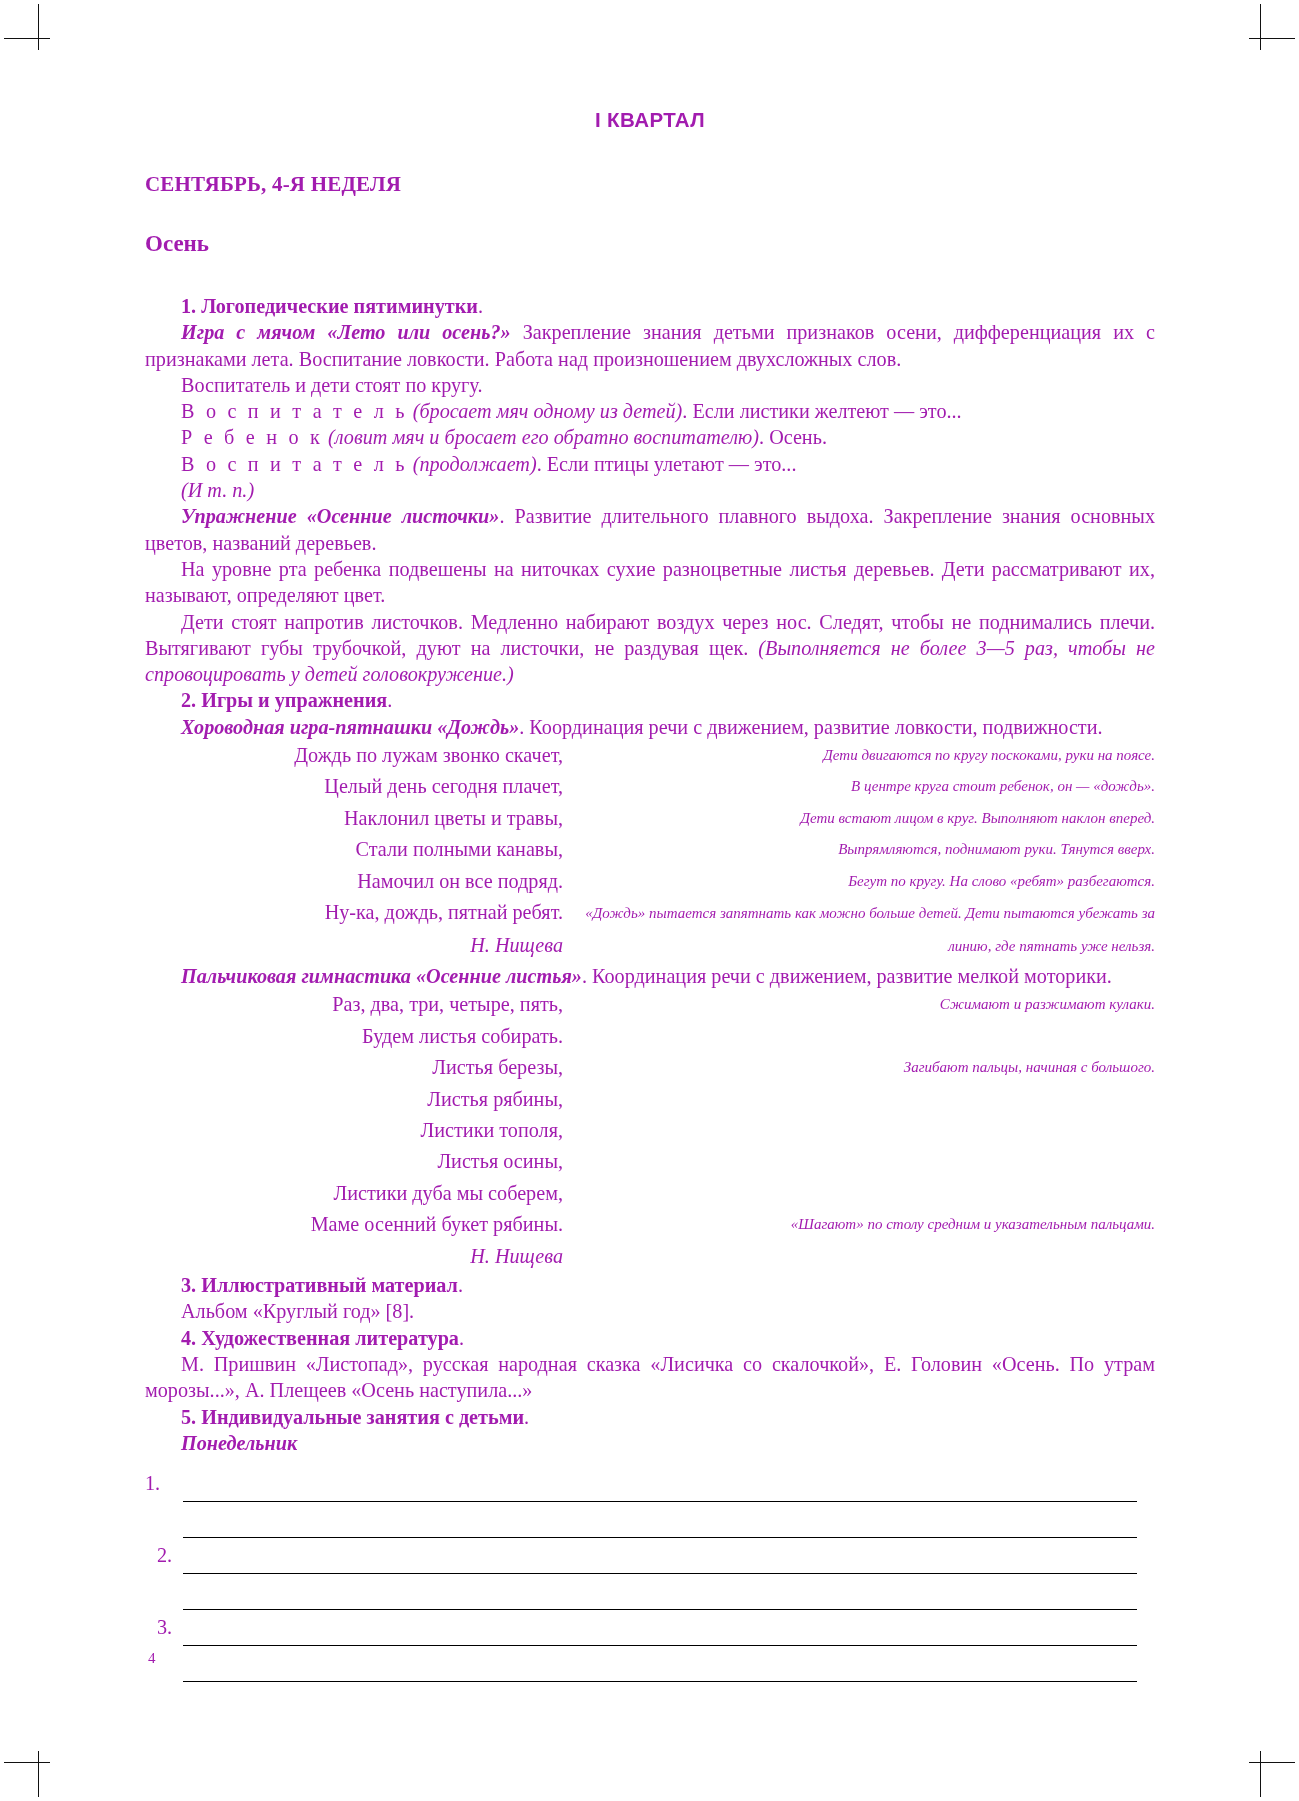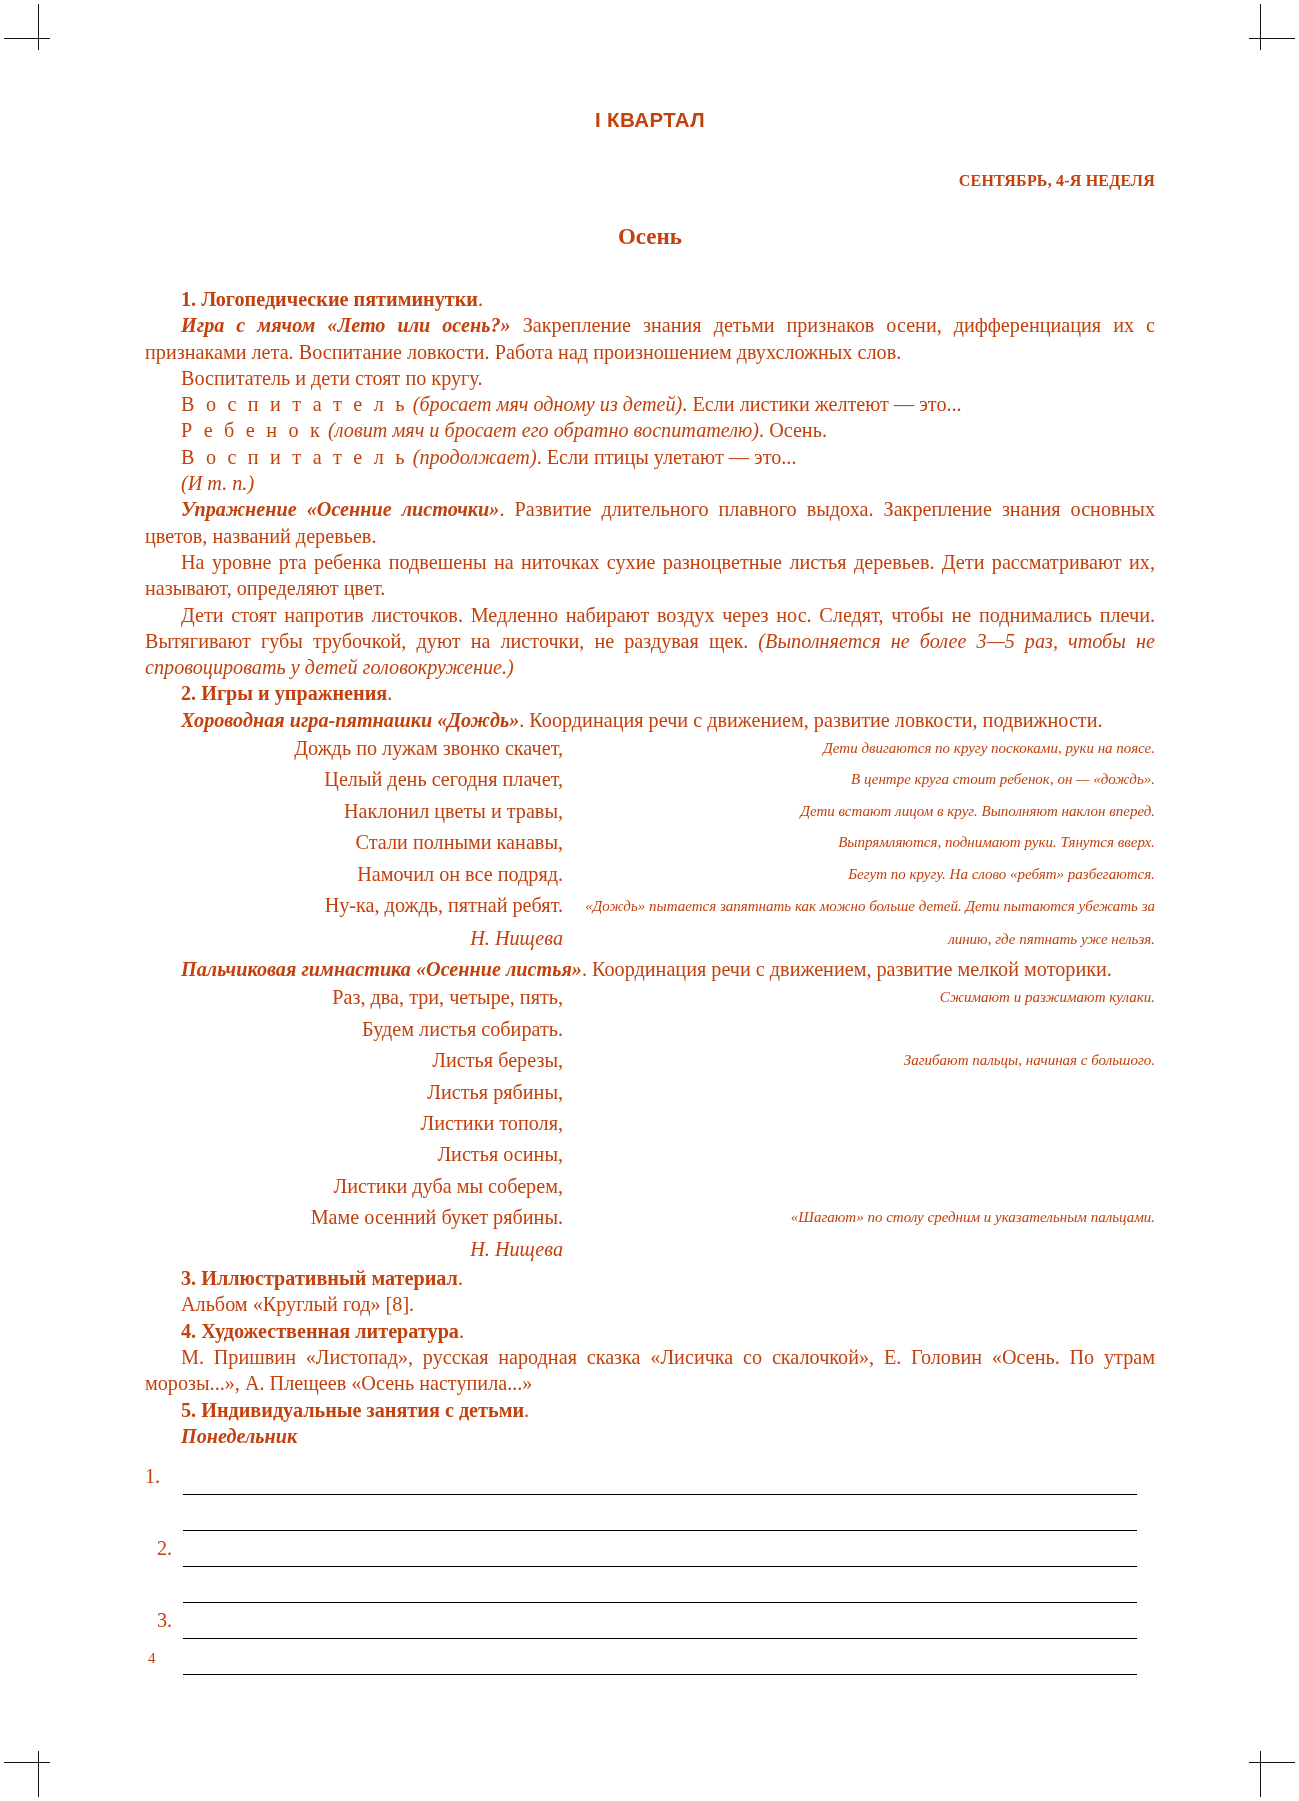--- a/index.html
+++ b/index.html
@@ -6,21 +6,21 @@
     margin: 0;
     padding: 0;
     background: #ffffff;
   }
   .page {
     position: relative;
     width: 1299px;
     height: 1801px;
     background: #ffffff;
     font-family: "Liberation Serif", "DejaVu Serif", serif;
-    color: #c2410c;
+    color: #a21caf;
     overflow: hidden;
   }
 
   
   .crop {
     position: absolute;
     background: #111111;
   }
   .crop.v { width: 1px; height: 46px; }
   .crop.h { height: 1px; width: 46px; }
@@ -45,29 +45,28 @@
   .t-quarter {
     font-family: "Liberation Sans", "DejaVu Sans", sans-serif;
     font-weight: bold;
     font-size: 20.5px;
     letter-spacing: 0.4px;
     text-align: center;
     margin: 0 0 40px 0;
   }
   .t-week {
     font-weight: bold;
-    font-size: 16px;
+    font-size: 21px;
     letter-spacing: 0.2px;
-    text-align: right;
+    text-align: left;
     margin: 0 0 34px 0;
   }
   .t-topic {
     font-weight: bold;
     font-size: 23px;
-    text-align: center;
     margin: 0 0 36px 0;
   }
 
   p {
     margin: 0;
     font-size: 20.2px;
     line-height: 26.3px;
     text-align: justify;
     text-justify: inter-word;
   }

